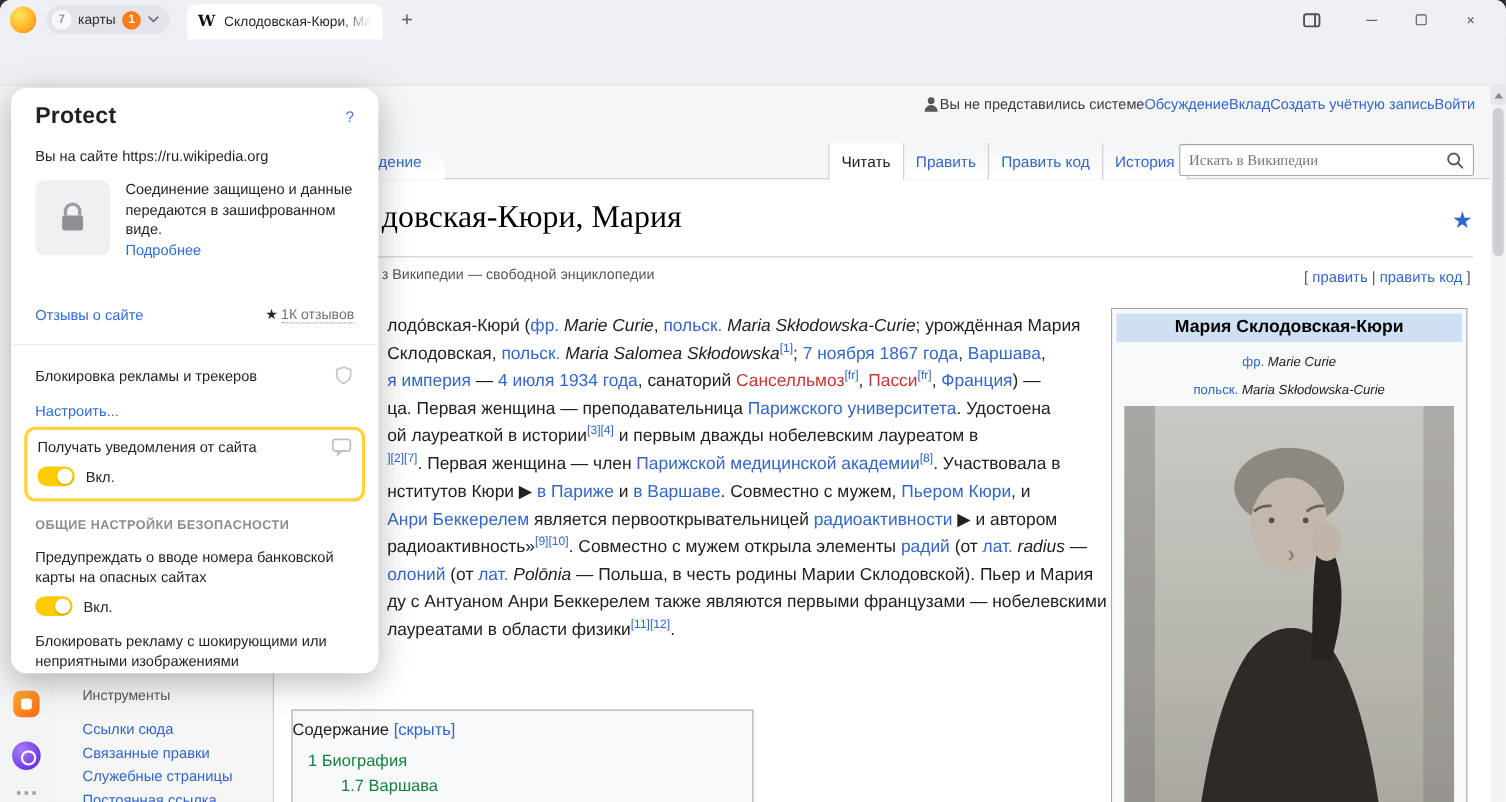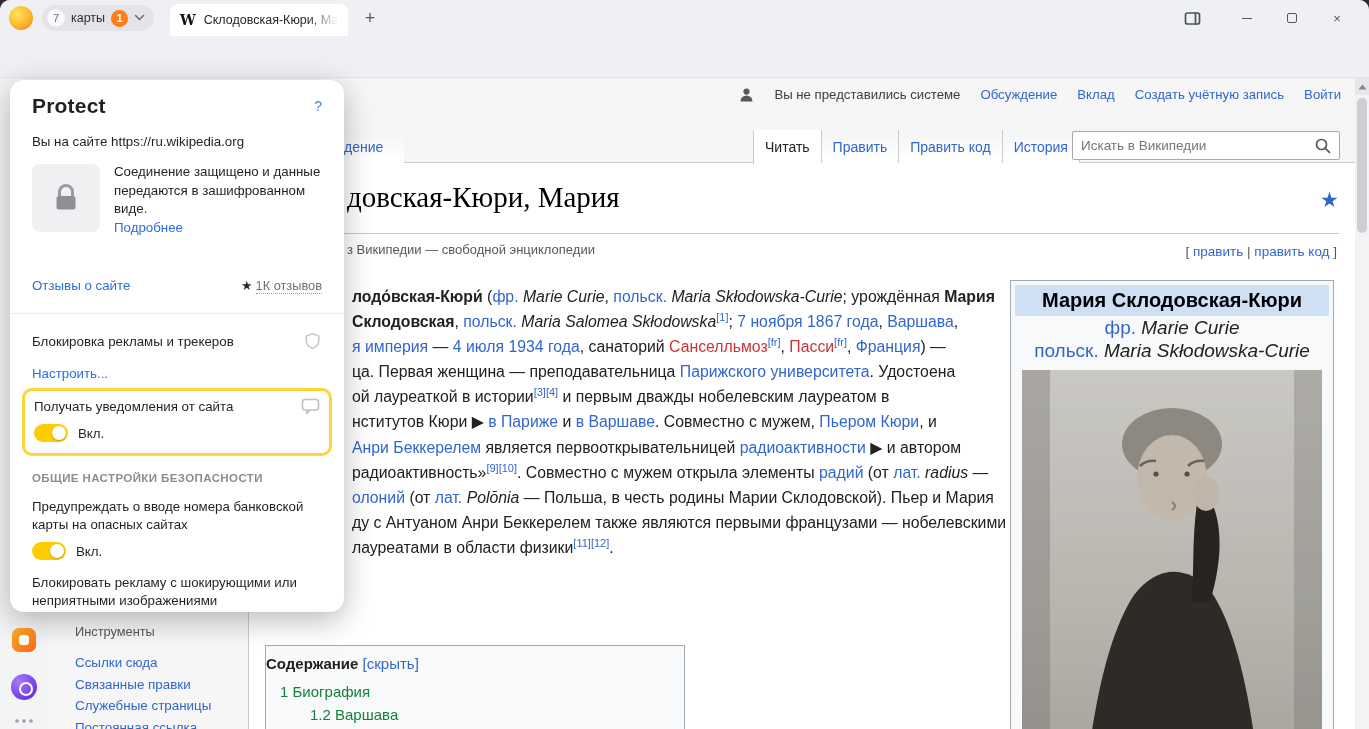--- a/index.html
+++ b/index.html
@@ -41,50 +41,50 @@
   .svc-orange{position:absolute;left:12px;top:550px;width:24px;height:24px;border-radius:7px;background:linear-gradient(140deg,#ffb02e,#fc6514);position:absolute}
   .svc-orange::after{content:"";position:absolute;left:7px;top:7px;width:10px;height:10px;border-radius:3px;background:#fff}
   .svc-alice{position:absolute;left:11px;top:596px;width:26px;height:26px;border-radius:50%;background:radial-gradient(circle at 32% 30%,#a77bff,#6a34e8 75%)}
   .svc-alice::after{content:"";position:absolute;left:8px;top:8px;width:10px;height:10px;border:2.5px solid #fff;border-radius:50%}
   .svc-dots{position:absolute;left:14px;top:640px}
 
   
   #wiki{position:absolute;left:48px;top:78px;right:0;bottom:0;background:#f6f6f6;color:#202122;overflow:hidden}
   #sheet{position:absolute;left:200px;top:84px;right:0;bottom:-2px;background:#fff;border-left:1px solid #c8ccd1}
   #topline{position:absolute;left:0;top:84px;right:0;height:1px;background:#c8ccd1;z-index:1}
-  .personal{position:absolute;top:9px;right:28px;display:flex;gap:20px;font-size:13.2px;align-items:center;color:#3a3d41}
+  .personal{position:absolute;top:9px;right:28px;display:flex;gap:0;font-size:13.2px;align-items:center;color:#3a3d41}
   .plink{color:#36c}
   .wtabs{position:absolute;top:52px;left:705px;height:33px;display:flex;z-index:2}
   .wtab{height:33px;padding:0 11px;display:flex;align-items:center;font-size:14px;color:#36c;background:linear-gradient(#f3f4f6,#fff 92%);border-left:1px solid #c8ccd1;white-space:nowrap}
   .wtab.last{border-right:1px solid #c8ccd1}
   .wtab.active{background:#fff;color:#222;height:34px}
   .wtab.talk{position:absolute;left:232px;top:52px;width:124px;justify-content:center;z-index:2}
   .wsearch{position:absolute;left:1024px;top:53px;width:268px;height:29px;background:#fff;border:1px solid #a2a9b1;border-radius:2px;display:flex;align-items:center;padding:0 30px 0 8px;z-index:2}
-  .wsearch input{border:none;outline:none;width:100%;font-size:13.5px;color:#14532d;background:transparent;font-family:Liberation Sans, sans-serif}
+  .wsearch input{border:none;outline:none;width:100%;font-size:13.5px;color:#14532d;background:transparent;font-family:Liberation Serif, serif}
   .wsearch svg{position:absolute;right:7px;top:5px}
   .ptitle{position:absolute;left:299px;top:103px;font-family:"Liberation Serif","DejaVu Serif",serif;font-size:29px;color:#000;z-index:3;white-space:nowrap}
   .trule{position:absolute;left:216px;top:155px;right:30px;height:1px;background:#c8ccd1;z-index:2}
   .wstar{position:absolute;left:1272px;top:110px;font-size:21px;color:#36c;z-index:3}
   .sitesub{position:absolute;left:299px;top:164px;font-size:13px;color:#54595d;z-index:2}
   .editline{position:absolute;right:32px;top:166px;font-size:13.5px;color:#54595d;white-space:nowrap;z-index:2}
   .article{position:absolute;left:304px;top:206px;font-size:15.8px;line-height:25.1px;color:#202122;z-index:2}
   .aline{height:25.1px;white-space:nowrap}
   .sg-l,.sg-il{color:#36c}
   .sg-r{color:#c33}
   .sg-i,.sg-il{font-style:italic}
-  .sg-b{font-weight:700}
+  .sg-b{font-weight:400}
   sup{font-size:11px;line-height:0;color:#36c}
   .toc{position:absolute;left:217px;top:567px;width:420px;height:140px;background:#f8f9fa;border:1px solid #a2a9b1;padding-top:9px;font-size:15px;z-index:2}
   .toc-h{text-align:left;color:#202122}
   .toc-items{margin-top:11px;padding-left:14px}
   .toc-i{color:#15803d;margin-top:6px}
   .toc-i.lvl2{margin-left:30px}
   .ibox{position:absolute;left:962px;top:202px;width:324px;height:620px;background:#f8f9fa;border:1px solid #a2a9b1;padding:4px;z-index:2}
-  .ibox-h{background:#cfe0f5;text-align:center;font-weight:700;font-size:20px;padding:4px 0;color:#000}
-  .ibox-cap{text-align:center;font-size:19px;margin-top:1px;color:#202122}
+  .ibox-h{background:#cfe0f5;text-align:center;font-weight:700;font-size:16px;padding:4px 0;color:#000}
+  .ibox-cap{text-align:center;font-size:12px;margin-top:11px;color:#202122}
   .ibox-photo{margin:8px auto 0;width:300px;display:block}
   .tools{position:absolute;left:27px;top:546px;font-size:13.4px;z-index:0}
   .tools-h{color:#54595d;font-size:12.8px;margin-bottom:13px}
   .tool-l{color:#36c;line-height:21.5px}
   .sb{position:absolute;right:0;top:0;width:14px;bottom:0;background:#f2f3f5;z-index:4}
   .sb-up{height:17px;display:flex;align-items:center;justify-content:center;background:#e6e7eb}
   .sb-thumb{position:absolute;left:2px;right:2px;top:20px;height:135px;border-radius:5px;background:#cdcfd5}
 
   
   #protect{position:absolute;left:10px;top:80px;width:334px;height:532px;background:#fff;border-radius:14px;box-shadow:0 8px 30px rgba(0,0,0,.28);z-index:100;overflow:hidden;font-size:13.3px;color:#1f2126}
@@ -262,33 +262,34 @@
     <div class="trule"></div>
     <div class="sitesub">з Википедии — свободной энциклопедии</div>
     <div class="editline"><span class="sg-p">[ </span><span class="sg-l">править</span><span class="sg-p"> | </span><span class="sg-l">править код</span><span class="sg-p"> ]</span></div>
 
     <div class="article">
       <div class="aline"><span class="sg-b">лодо́вская-Кюри́</span><span class="sg-p"> (</span><span class="sg-l">фр.</span><span class="sg-p"> </span><span class="sg-i">Marie Curie</span><span class="sg-p">, </span><span class="sg-l">польск.</span><span class="sg-p"> </span><span class="sg-i">Maria Skłodowska-Curie</span><span class="sg-p">; урождённая </span><span class="sg-b">Мария</span></div>
       <div class="aline"><span class="sg-b">Склодовская</span><span class="sg-p">, </span><span class="sg-l">польск.</span><span class="sg-p"> </span><span class="sg-i">Maria Salomea Skłodowska</span><sup class="sg-s">[1]</sup><span class="sg-p">; </span><span class="sg-l">7 ноября</span><span class="sg-p"> </span><span class="sg-l">1867 года</span><span class="sg-p">, </span><span class="sg-l">Варшава</span><span class="sg-p">,</span></div>
       <div class="aline"><span class="sg-l">я империя</span><span class="sg-p"> — </span><span class="sg-l">4 июля</span><span class="sg-p"> </span><span class="sg-l">1934 года</span><span class="sg-p">, санаторий </span><span class="sg-r">Санселльмоз</span><sup class="sg-s">[fr]</sup><span class="sg-p">, </span><span class="sg-r">Пасси</span><sup class="sg-s">[fr]</sup><span class="sg-p">, </span><span class="sg-l">Франция</span><span class="sg-p">) —</span></div>
       <div class="aline"><span class="sg-p">ца. Первая женщина — преподавательница </span><span class="sg-l">Парижского университета</span><span class="sg-p">. Удостоена</span></div>
       <div class="aline"><span class="sg-p">ой лауреаткой в истории</span><sup class="sg-s">[3]</sup><sup class="sg-s">[4]</sup><span class="sg-p"> и первым дважды нобелевским лауреатом в</span></div>
+      <div class="aline"><sup class="sg-s">]</sup><sup class="sg-s">[2]</sup><sup class="sg-s">[7]</sup><span class="sg-p">. Первая женщина — член </span><span class="sg-l">Парижской медицинской академии</span><sup class="sg-s">[8]</sup><span class="sg-p">. Участвовала в</span></div>
       <div class="aline"><span class="sg-p">нститутов Кюри ▶ </span><span class="sg-l">в Париже</span><span class="sg-p"> и </span><span class="sg-l">в Варшаве</span><span class="sg-p">. Совместно с мужем, </span><span class="sg-l">Пьером Кюри</span><span class="sg-p">, и</span></div>
       <div class="aline"><span class="sg-l">Анри Беккерелем</span><span class="sg-p"> является первооткрывательницей </span><span class="sg-l">радиоактивности</span><span class="sg-p"> ▶ и автором</span></div>
       <div class="aline"><span class="sg-p">радиоактивность»</span><sup class="sg-s">[9]</sup><sup class="sg-s">[10]</sup><span class="sg-p">. Совместно с мужем открыла элементы </span><span class="sg-l">радий</span><span class="sg-p"> (от </span><span class="sg-l">лат.</span><span class="sg-p"> </span><span class="sg-i">radius</span><span class="sg-p"> —</span></div>
       <div class="aline"><span class="sg-l">олоний</span><span class="sg-p"> (от </span><span class="sg-l">лат.</span><span class="sg-p"> </span><span class="sg-i">Polōnia</span><span class="sg-p"> — Польша, в честь родины Марии Склодовской). Пьер и Мария</span></div>
       <div class="aline"><span class="sg-p">ду с Антуаном Анри Беккерелем также являются первыми французами — нобелевскими</span></div>
       <div class="aline"><span class="sg-p">лауреатами в области физики</span><sup class="sg-s">[11]</sup><sup class="sg-s">[12]</sup><span class="sg-p">.</span></div>
     </div>
 
     <div class="toc">
       <div class="toc-h"><span class="sg-b">Содержание</span><span class="sg-p"> </span><span class="sg-l">[скрыть]</span></div>
       <div class="toc-items">
         <div class="toc-i">1 Биография</div>
-        <div class="toc-i lvl2">1.2 Варшава</div>
+        <div class="toc-i lvl2">1.7 Варшава</div>
       </div>
     </div>
 
     <div class="ibox">
       <div class="ibox-h">Мария Склодовская-Кюри</div>
       <div class="ibox-cap"><span class="sg-l">фр.</span><span class="sg-p"> </span><span class="sg-i">Marie Curie</span></div>
       <div class="ibox-cap"><span class="sg-l">польск.</span><span class="sg-p"> </span><span class="sg-i">Maria Skłodowska-Curie</span></div>
       <svg class="ibox-photo" viewBox="0 0 300 500" width="300" height="500">
         <defs>
           <linearGradient id="pg" x1="0" y1="0" x2="0" y2="1">

